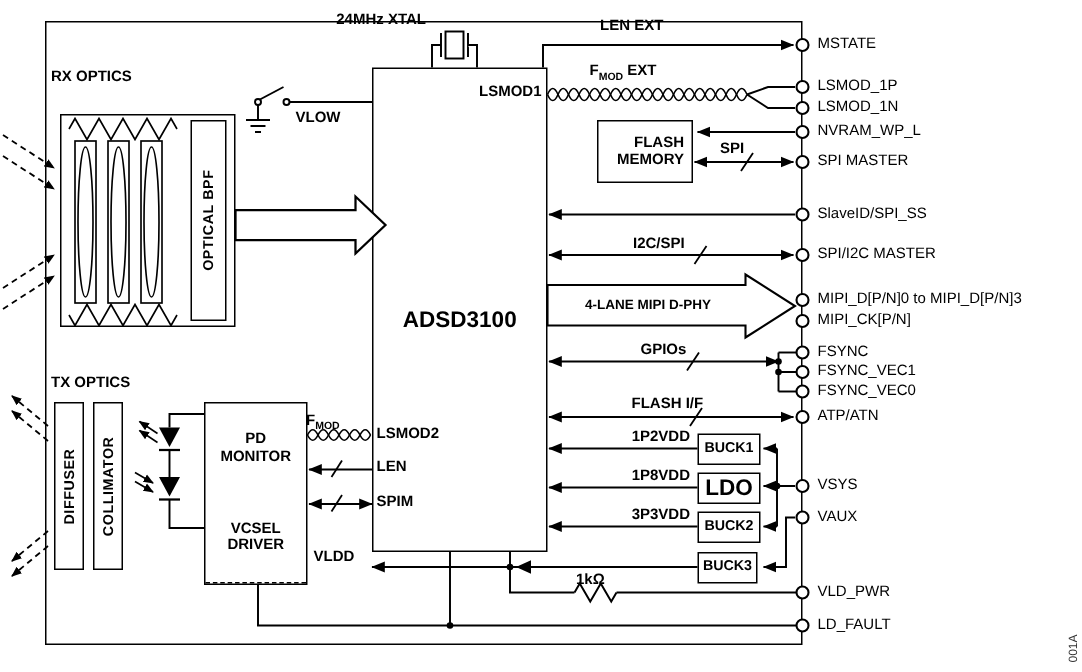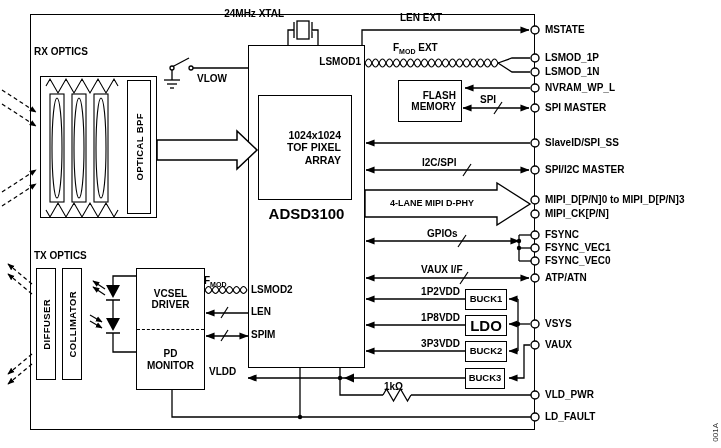--- a/index.html
+++ b/index.html
@@ -4,21 +4,21 @@
 <style>
   *{margin:0;padding:0;box-sizing:border-box}
   body{background:#fff}
   #fig{position:relative;width:721px;height:448px;background:#fff;color:#000;
        font-family:"Liberation Sans",sans-serif;overflow:hidden}
   .box{position:absolute;border:1.6px solid #000;background:#fff;z-index:1}
   .cbox{display:flex;align-items:center;justify-content:center;text-align:right;
         font-weight:bold;font-size:10px;line-height:1.15}
   .lbl{position:absolute;font-weight:bold;font-size:10px;white-space:nowrap;z-index:3;line-height:1.1}
   .ra{text-align:right}
-  .pin{position:absolute;left:545px;font-weight:bold;font-size:10px;white-space:nowrap;z-index:3}
+  .pin{position:absolute;left:545px;font-weight:normal;font-size:10px;white-space:nowrap;z-index:3}
   .vspan{writing-mode:vertical-rl;transform:rotate(180deg);font-weight:bold;font-size:9.5px;white-space:nowrap;letter-spacing:.4px}
   sub{font-size:7px;font-weight:bold}
   svg.wires{position:absolute;left:0;top:0;z-index:2}
   .figcode{position:absolute;right:1px;bottom:6px;font-size:8px;color:#333;z-index:3;
            writing-mode:vertical-rl;transform:rotate(180deg)}
 </style>
 </head>
 <body>
 
 <div id="fig">
@@ -26,47 +26,44 @@
   <div class="box" style="left:30px;top:14px;width:505px;height:416px"></div>
 
   <div class="box" style="left:40px;top:76px;width:117px;height:142px;border-width:1.3px"></div>
 
   <div class="box" style="left:127px;top:80px;width:24px;height:134px;display:flex;align-items:center;justify-content:center">
     <span class="vspan">OPTICAL BPF</span>
   </div>
 
   <div class="box" style="left:248px;top:45px;width:117px;height:323px;border-width:1.8px"></div>
 
-  <div class="box cbox" style="left:258px;top:95px;width:94px;height:105px;font-size:10.5px">
-    <span style="width:72px">1024x1024 TOF PIXEL ARRAY</span>
-  </div>
 
   <div class="box cbox" style="left:398px;top:80px;width:64px;height:42px">
     <span style="width:52px">FLASH MEMORY</span>
   </div>
 
   <div class="box cbox" style="left:465px;top:289px;width:42px;height:21px;font-size:9.5px">
     <span>BUCK1</span>
   </div>
   <div class="box cbox" style="left:465px;top:315px;width:42px;height:21px;font-size:15px">
     <span>LDO</span>
   </div>
   <div class="box cbox" style="left:465px;top:341px;width:42px;height:21px;font-size:9.5px">
     <span>BUCK2</span>
   </div>
   <div class="box cbox" style="left:465px;top:368px;width:40px;height:21px;font-size:9.5px">
     <span>BUCK3</span>
   </div>
 
   <div class="box" style="left:136px;top:268px;width:69px;height:122px;display:flex;flex-direction:column">
+    <div style="flex:1;width:100%;display:flex;align-items:center;justify-content:center;text-align:center;font-weight:bold;font-size:10px;line-height:1.15">
+      <span style="width:50px">PD MONITOR</span>
+    </div>
     <div style="height:61px;width:100%;border-bottom:1.4px dashed #000;display:flex;align-items:center;justify-content:center;text-align:center;font-weight:bold;font-size:10px;line-height:1.15">
       <span style="width:46px">VCSEL DRIVER</span>
-    </div>
-    <div style="flex:1;width:100%;display:flex;align-items:center;justify-content:center;text-align:center;font-weight:bold;font-size:10px;line-height:1.15">
-      <span style="width:50px">PD MONITOR</span>
     </div>
   </div>
 
   <div class="box" style="left:36px;top:268px;width:20px;height:112px;display:flex;align-items:center;justify-content:center">
     <span class="vspan">DIFFUSER</span>
   </div>
   <div class="box" style="left:62px;top:268px;width:20px;height:112px;display:flex;align-items:center;justify-content:center">
     <span class="vspan">COLLIMATOR</span>
   </div>
 
@@ -246,21 +243,21 @@
   <div class="lbl" style="left:251px;top:284px">LSMOD2</div>
   <div class="lbl" style="left:251px;top:306px">LEN</div>
   <div class="lbl" style="left:251px;top:329px">SPIM</div>
   <div class="lbl" style="left:204px;top:275px"><span>F</span><sub>MOD</sub></div>
   <div class="lbl" style="left:209px;top:366px">VLDD</div>
 
   <div class="lbl" style="left:480px;top:94px">SPI</div>
   <div class="lbl" style="left:422px;top:157px">I2C/SPI</div>
   <div class="lbl" style="left:367px;top:190px;width:130px;height:27px;display:flex;align-items:center;justify-content:center;font-size:9px;white-space:nowrap">4-LANE MIPI D-PHY</div>
   <div class="lbl" style="left:427px;top:228px">GPIOs</div>
-  <div class="lbl" style="left:421px;top:264px">VAUX I/F</div>
+  <div class="lbl" style="left:421px;top:264px">FLASH I/F</div>
   <div class="lbl ra" style="left:398px;top:286px;width:62px">1P2VDD</div>
   <div class="lbl ra" style="left:398px;top:312px;width:62px">1P8VDD</div>
   <div class="lbl ra" style="left:398px;top:338px;width:62px">3P3VDD</div>
   <div class="lbl" style="left:384px;top:381px">1kΩ</div>
 
   <div class="pin" style="top:24px">MSTATE</div>
   <div class="pin" style="top:52px">LSMOD_1P</div>
   <div class="pin" style="top:66px">LSMOD_1N</div>
   <div class="pin" style="top:82px">NVRAM_WP_L</div>
   <div class="pin" style="top:102px">SPI MASTER</div>

